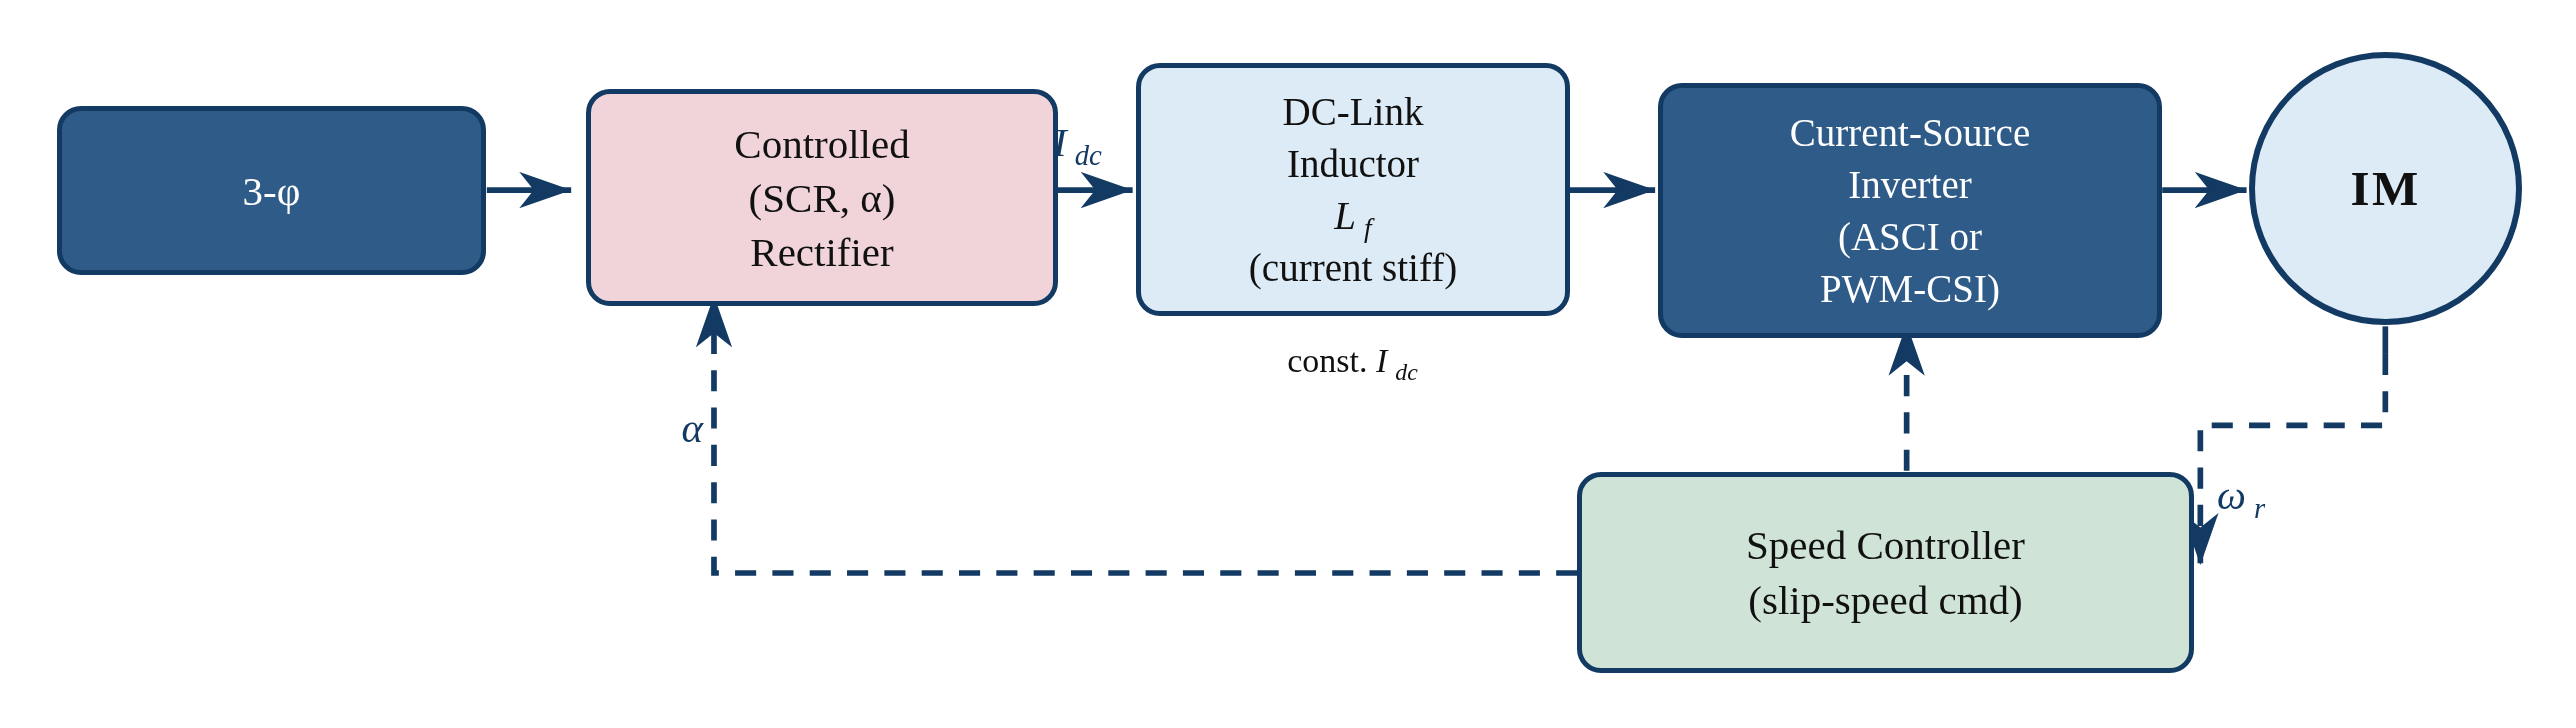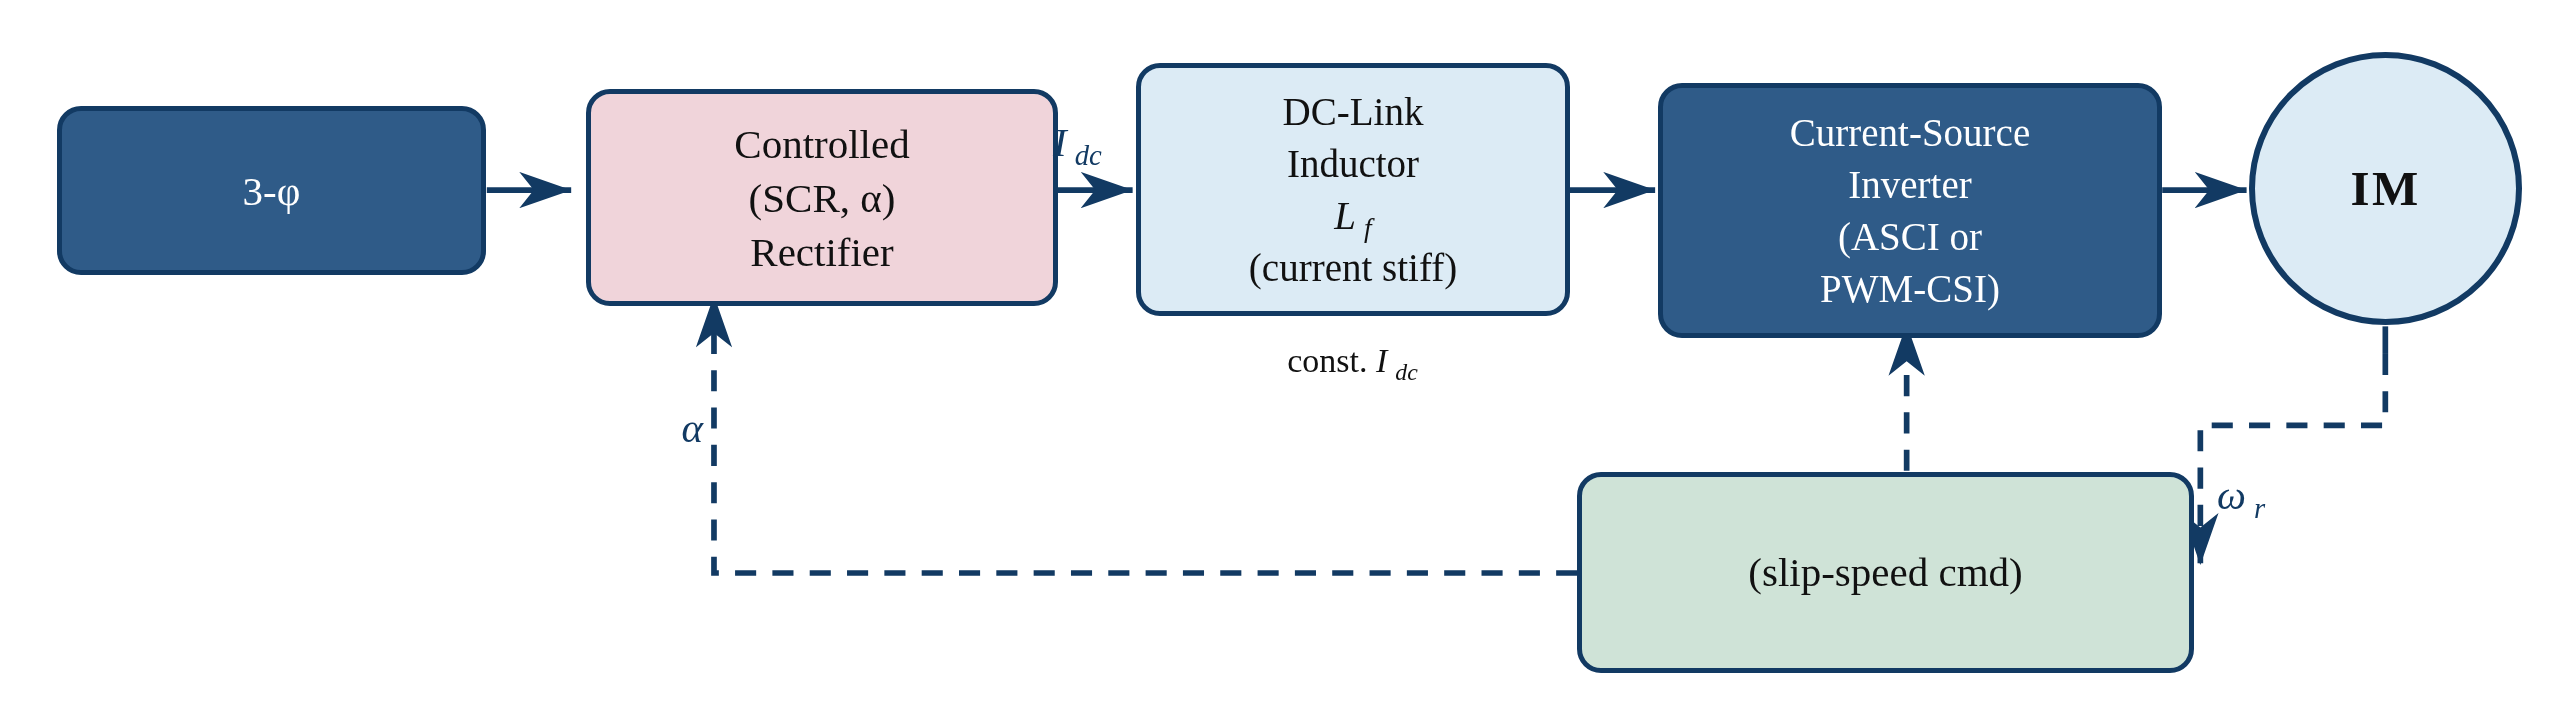--- a/index.html
+++ b/index.html
@@ -95,20 +95,21 @@
     <span class="ln">Inverter</span>
     <span class="ln">(ASCI or</span>
     <span class="ln">PWM-CSI)</span>
   </div>
 
   <div class="node" id="node-motor">
     <span class="ln">IM</span>
   </div>
 
   <div class="node" id="box-controller">
+    <span class="ln">Speed Controller</span>
     <span class="ln">(slip-speed cmd)</span>
   </div>
 
   <div class="float-label" id="label-idc"><span class="sym">I</span><sub class="s">dc</sub></div>
 
   <div id="label-const"><span class="pfx">const.</span>&nbsp;<span class="sym">I</span><sub class="s">dc</sub></div>
 
   <div class="float-label" id="label-alpha"><span class="sym">α</span></div>
 
   <div class="float-label" id="label-omega"><span class="sym">ω</span><sub class="s">r</sub></div>

